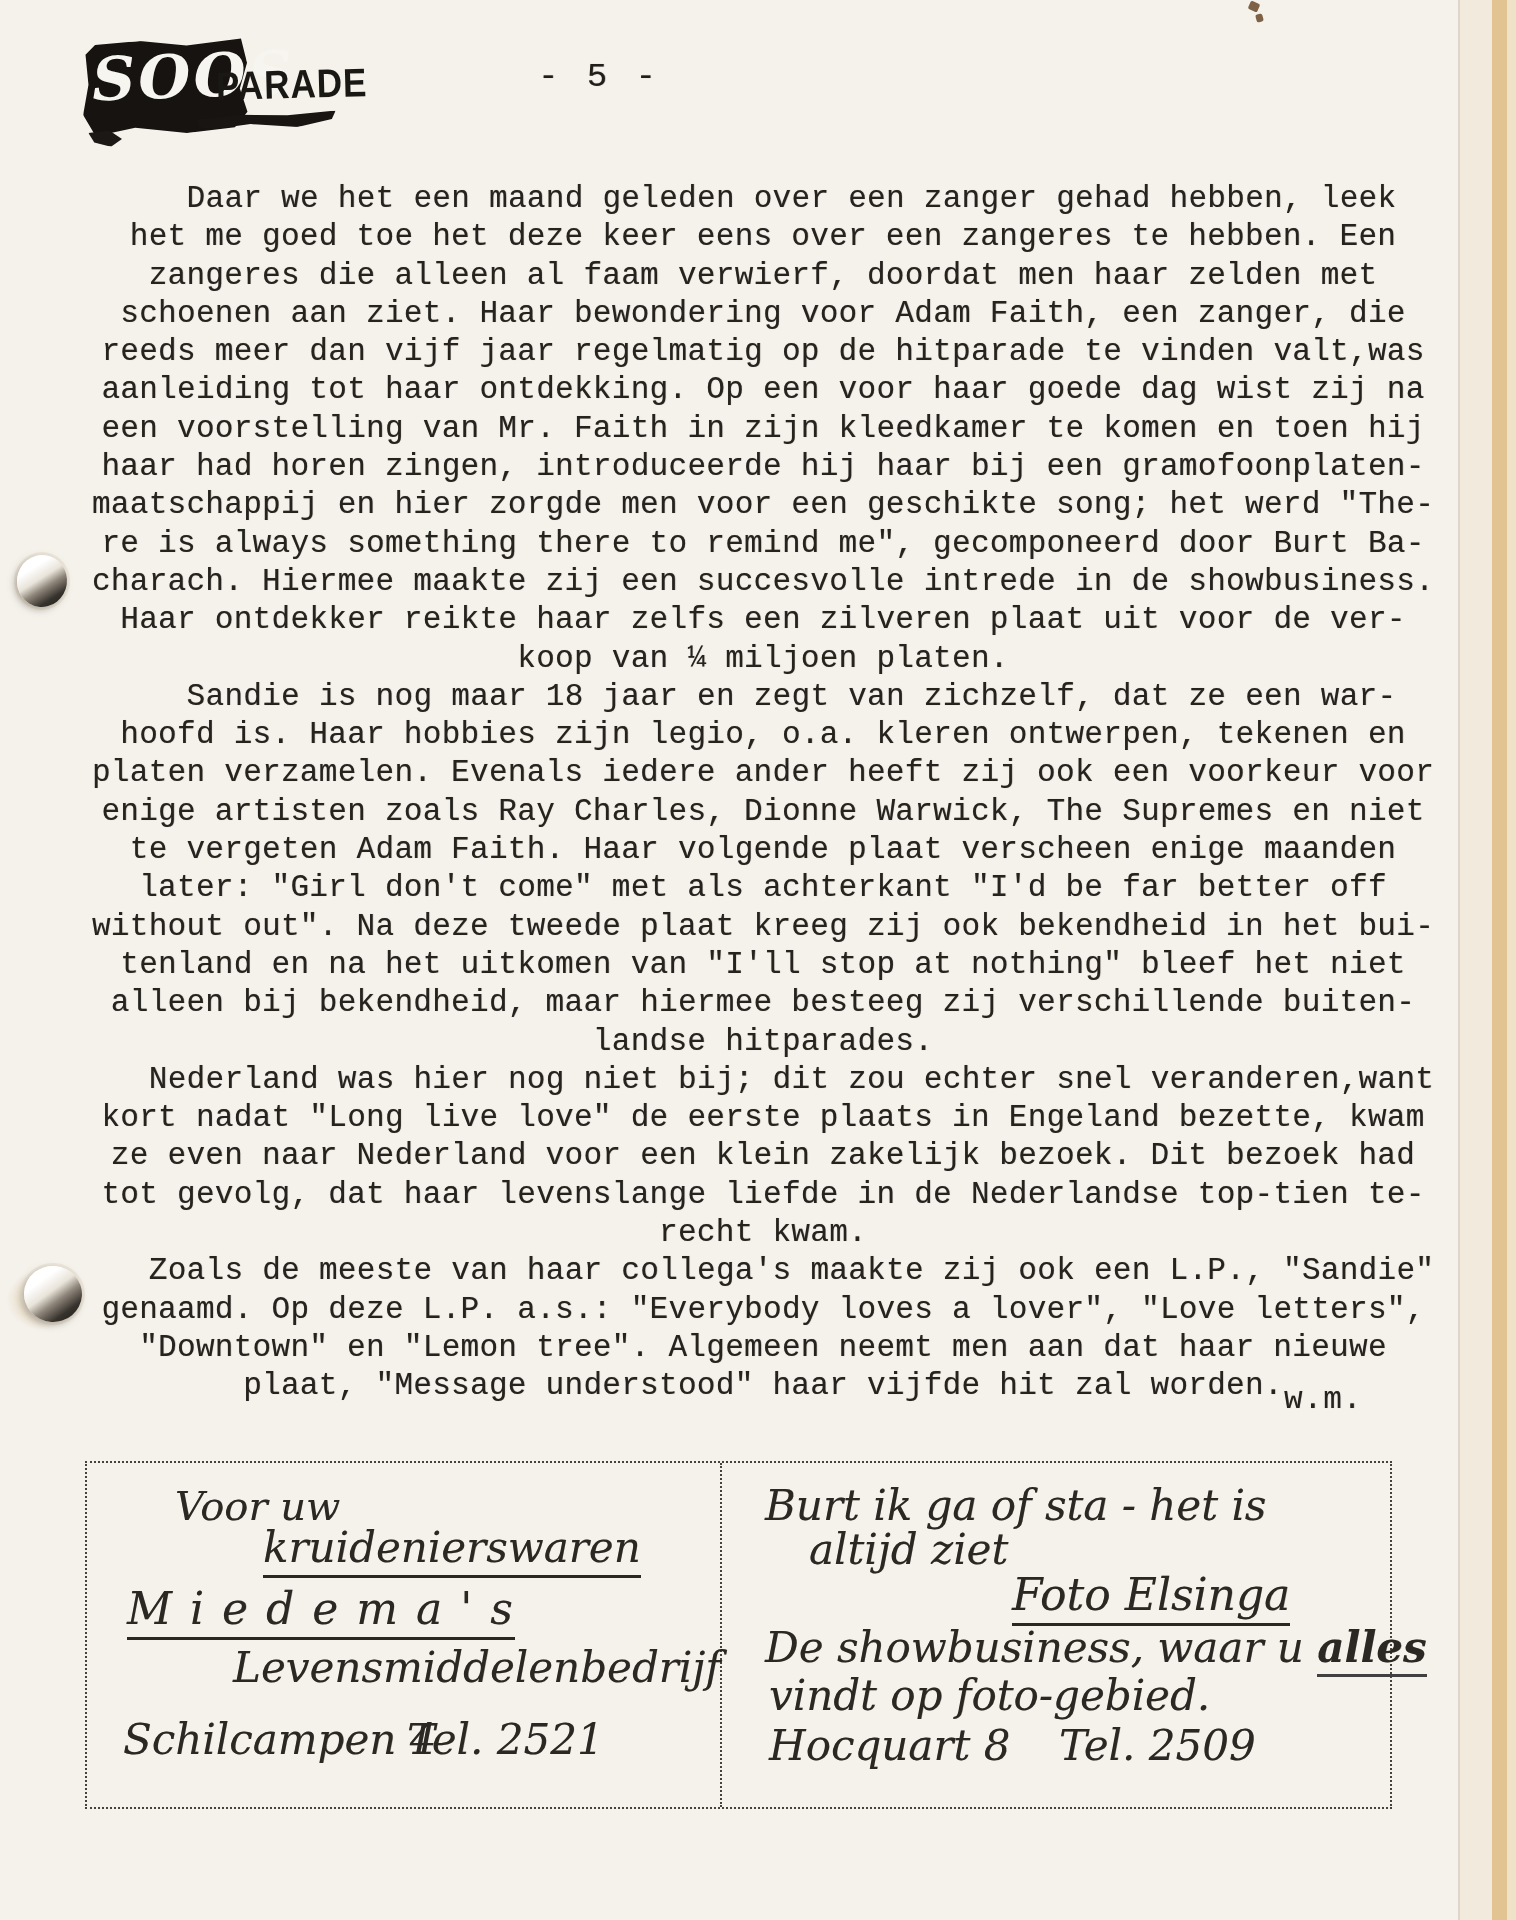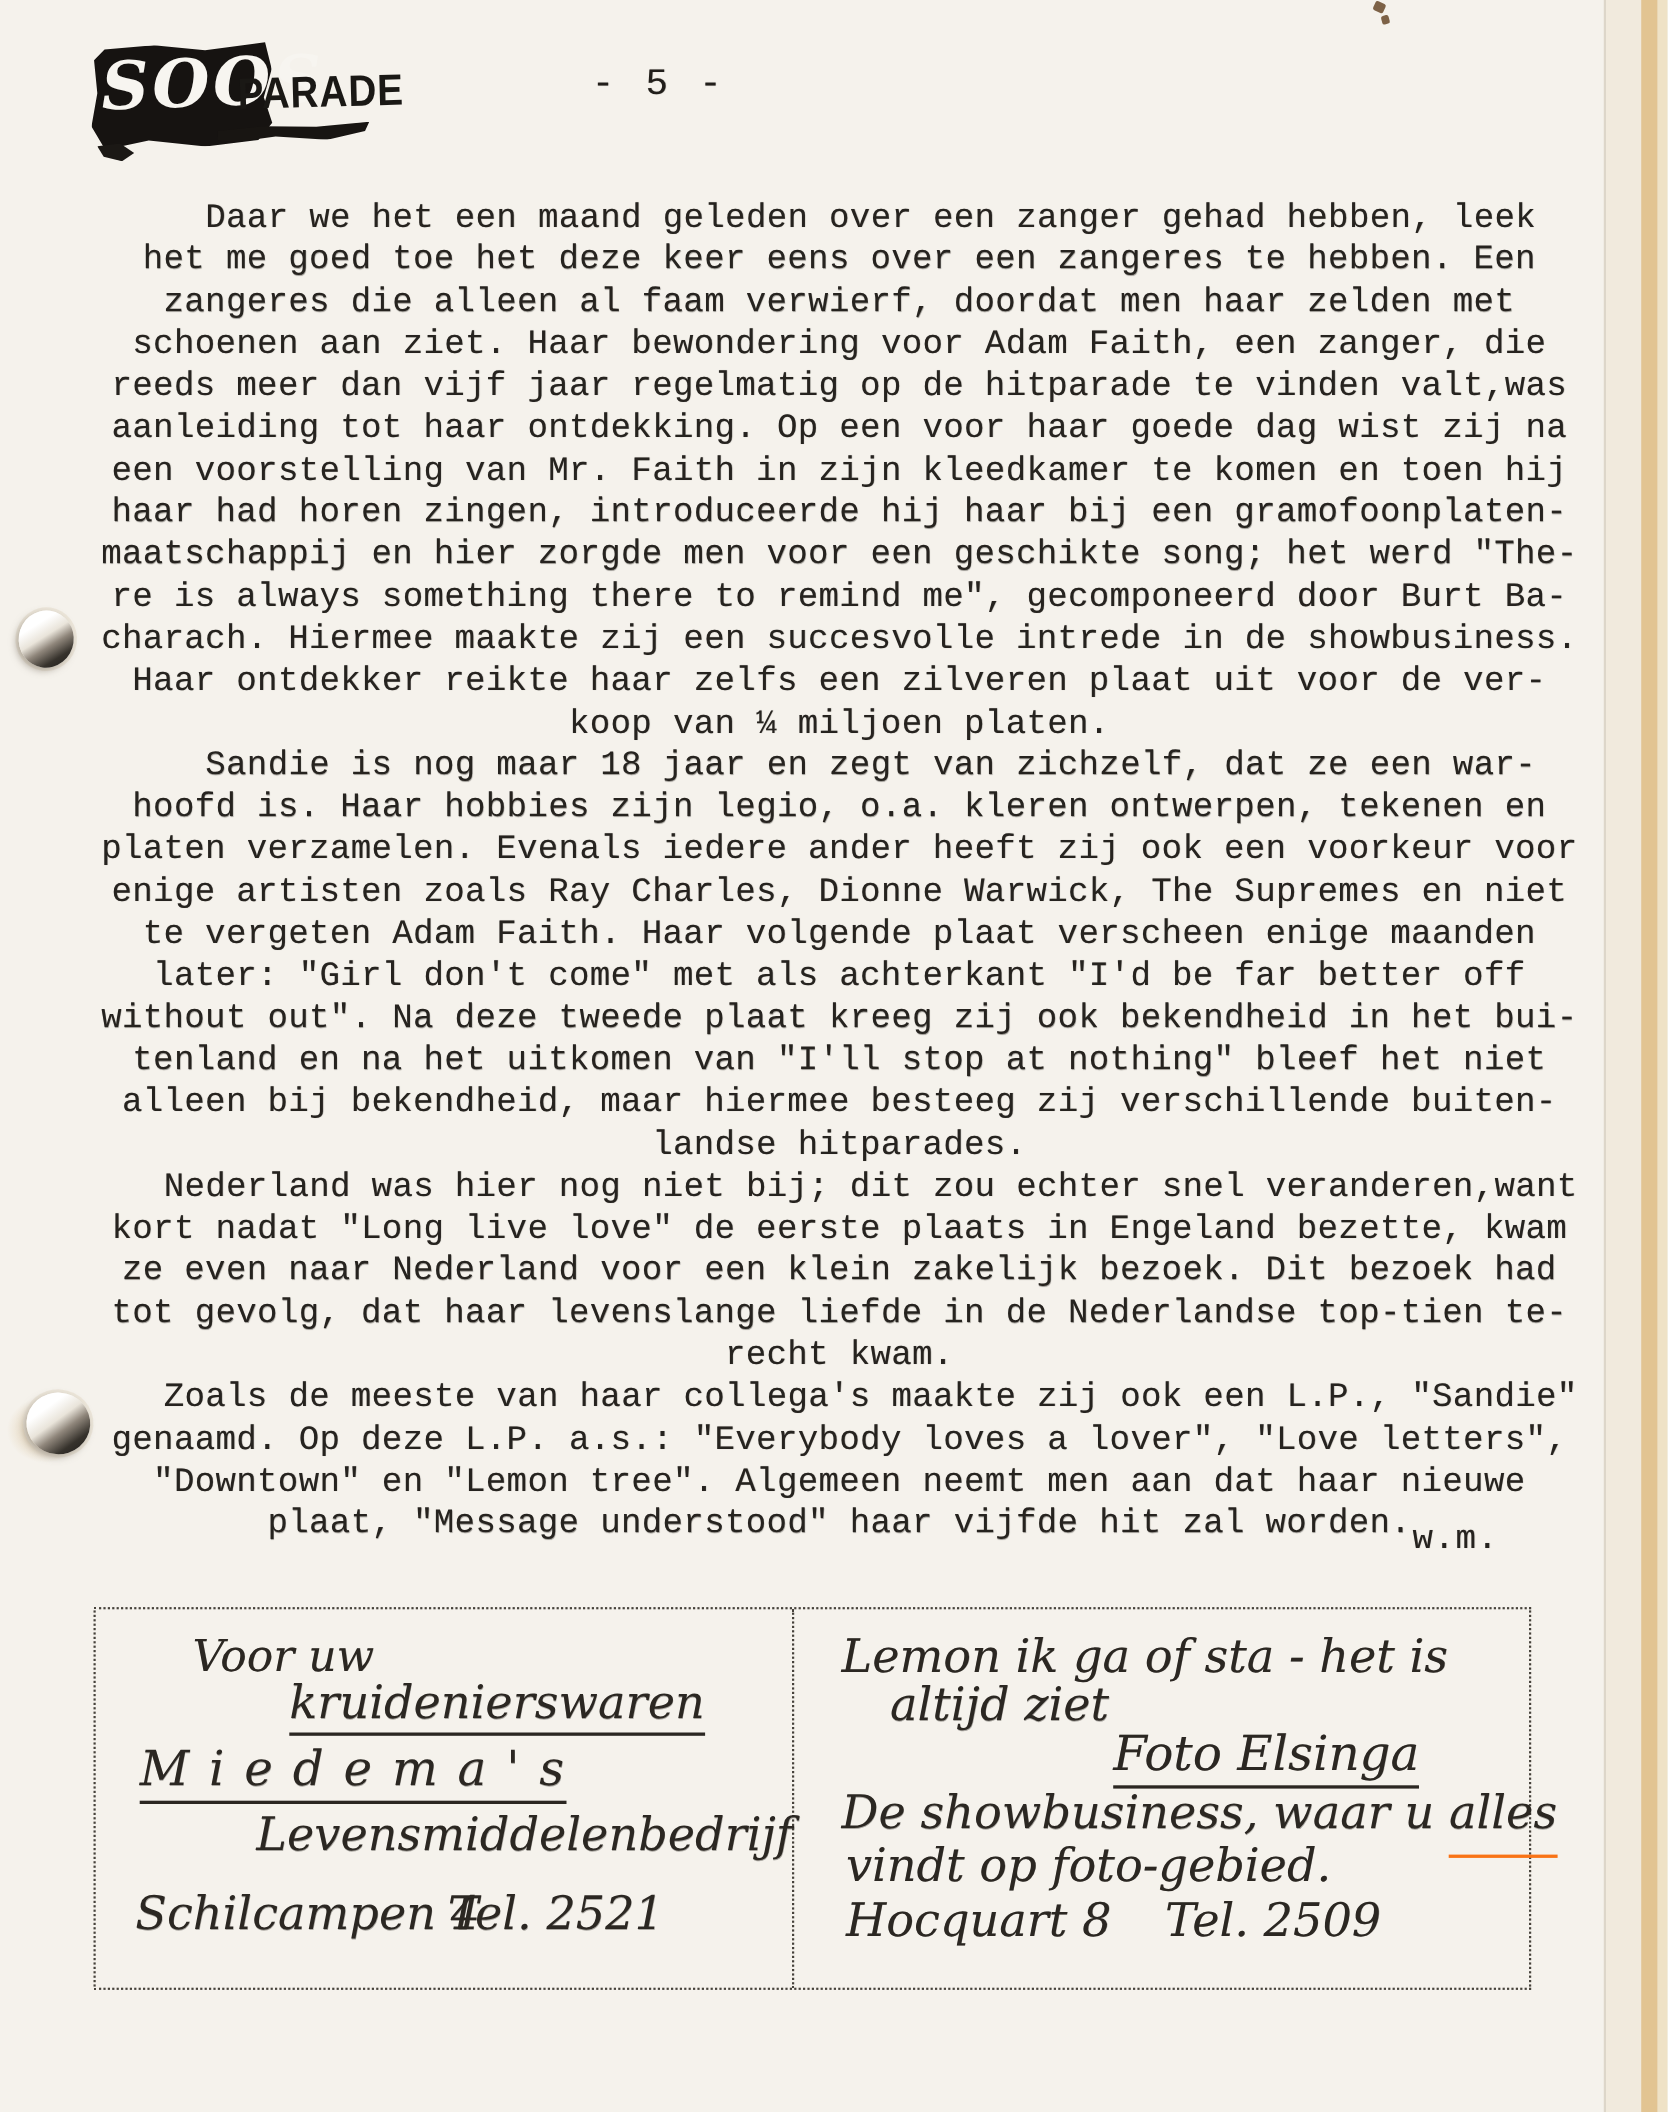--- a/index.html
+++ b/index.html
@@ -82,21 +82,21 @@
     position:absolute;left:633px;top:0;height:100%;width:0;
     border-left:2.5px dotted #46423b;
   }
   .hw{
     position:absolute;
     font-family:"DejaVu Serif", serif;font-style:italic;
     color:#2b2722;white-space:nowrap;
     text-shadow:.3px .3px .6px rgba(30,26,20,.35);
   }
   .hw.u{border-bottom:3px solid #2b2722;padding-bottom:3px;}
-  .u-inline{border-bottom:3px solid #f97316;padding-bottom:14px;}
+  .u-inline{border-bottom:3px solid #404040;padding-bottom:2px;font-weight:bold;}
 
   .ad-l1{left:88px;top:20px;font-size:40px;}
   .ad-l2{left:176px;top:60px;font-size:42px;}
   .ad-l3{left:40px;top:120px;font-size:44px;letter-spacing:2px;}
   .ad-l4{left:146px;top:180px;font-size:42px;}
   .ad-l5a{left:36px;top:252px;font-size:42px;}
   .ad-l5b{left:320px;top:252px;font-size:42px;}
 
   .ad-r1{left:678px;top:18px;font-size:42px;}
   .ad-r2{left:722px;top:62px;font-size:42px;}
@@ -146,21 +146,21 @@
 <div class="ads">
   <div class="ads-divider"></div>
 
   <div class="hw ad-l1">Voor uw</div>
   <div class="hw u ad-l2">kruidenierswaren</div>
   <div class="hw u ad-l3">M i e d e m a ' s</div>
   <div class="hw ad-l4">Levensmiddelenbedrijf</div>
   <div class="hw ad-l5a">Schilcampen 4</div>
   <div class="hw ad-l5b">Tel. 2521</div>
 
-  <div class="hw ad-r1">Lemon ik ga of sta - het is</div>
+  <div class="hw ad-r1">Burt ik ga of sta - het is</div>
   <div class="hw ad-r2">altijd ziet</div>
   <div class="hw u ad-r3">Foto Elsinga</div>
   <div class="hw ad-r4"><span>De showbusiness, waar u </span><span class="u-inline">alles</span></div>
   <div class="hw ad-r5">vindt op foto-gebied.</div>
   <div class="hw ad-r6a">Hocquart 8</div>
   <div class="hw ad-r6b">Tel. 2509</div>
 </div>
 
 <div class="fastener fastener-1"></div>
 <div class="fastener-halo"></div>

